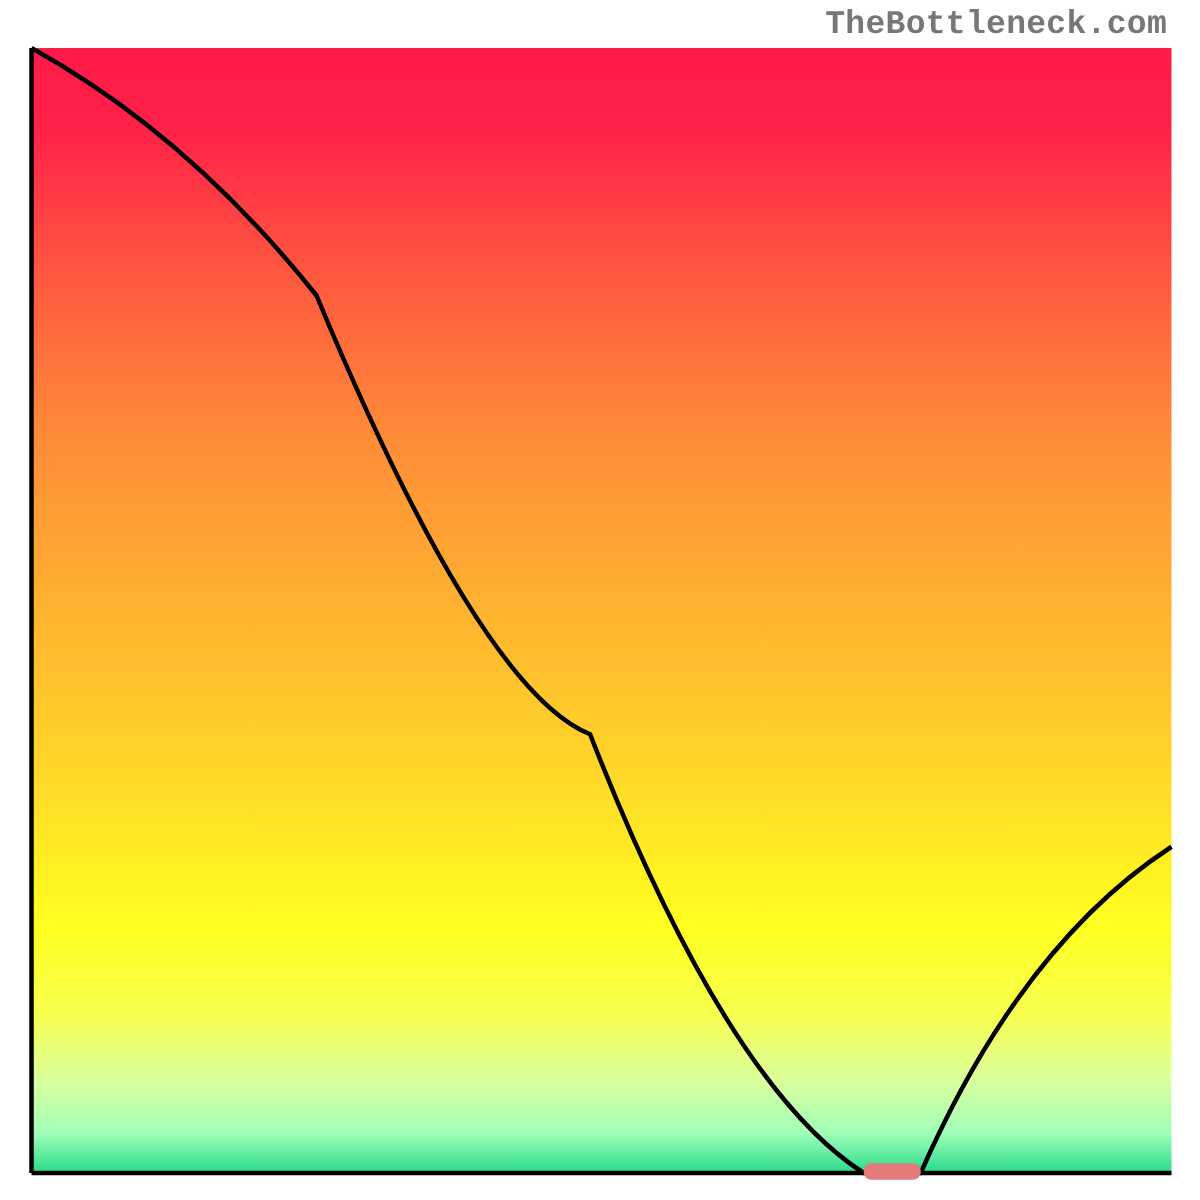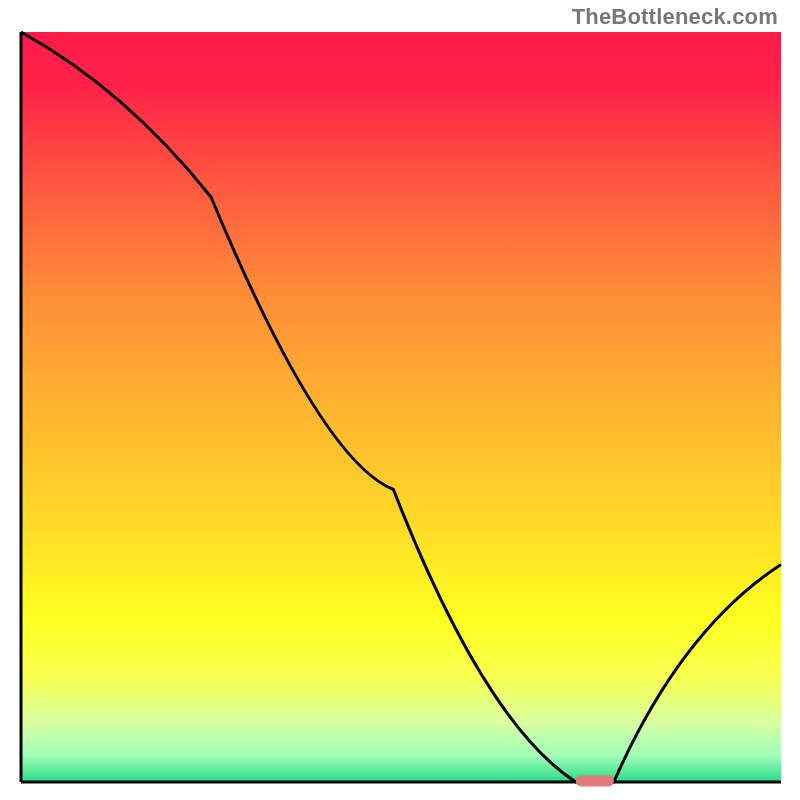--- a/index.html
+++ b/index.html
@@ -7,20 +7,21 @@
     padding: 0;
     width: 800px;
     height: 800px;
     background: #ffffff;
     font-family: Arial, Helvetica, sans-serif;
   }
   .chart-wrap {
     position: relative;
     width: 800px;
     height: 800px;
+    font-family: Liberation Mono, monospace;
   }
   .watermark {
     position: absolute;
     top: 4px;
     right: 22px;
     font-size: 22px;
     font-weight: 600;
     color: #777;
     letter-spacing: 0.2px;
   }

